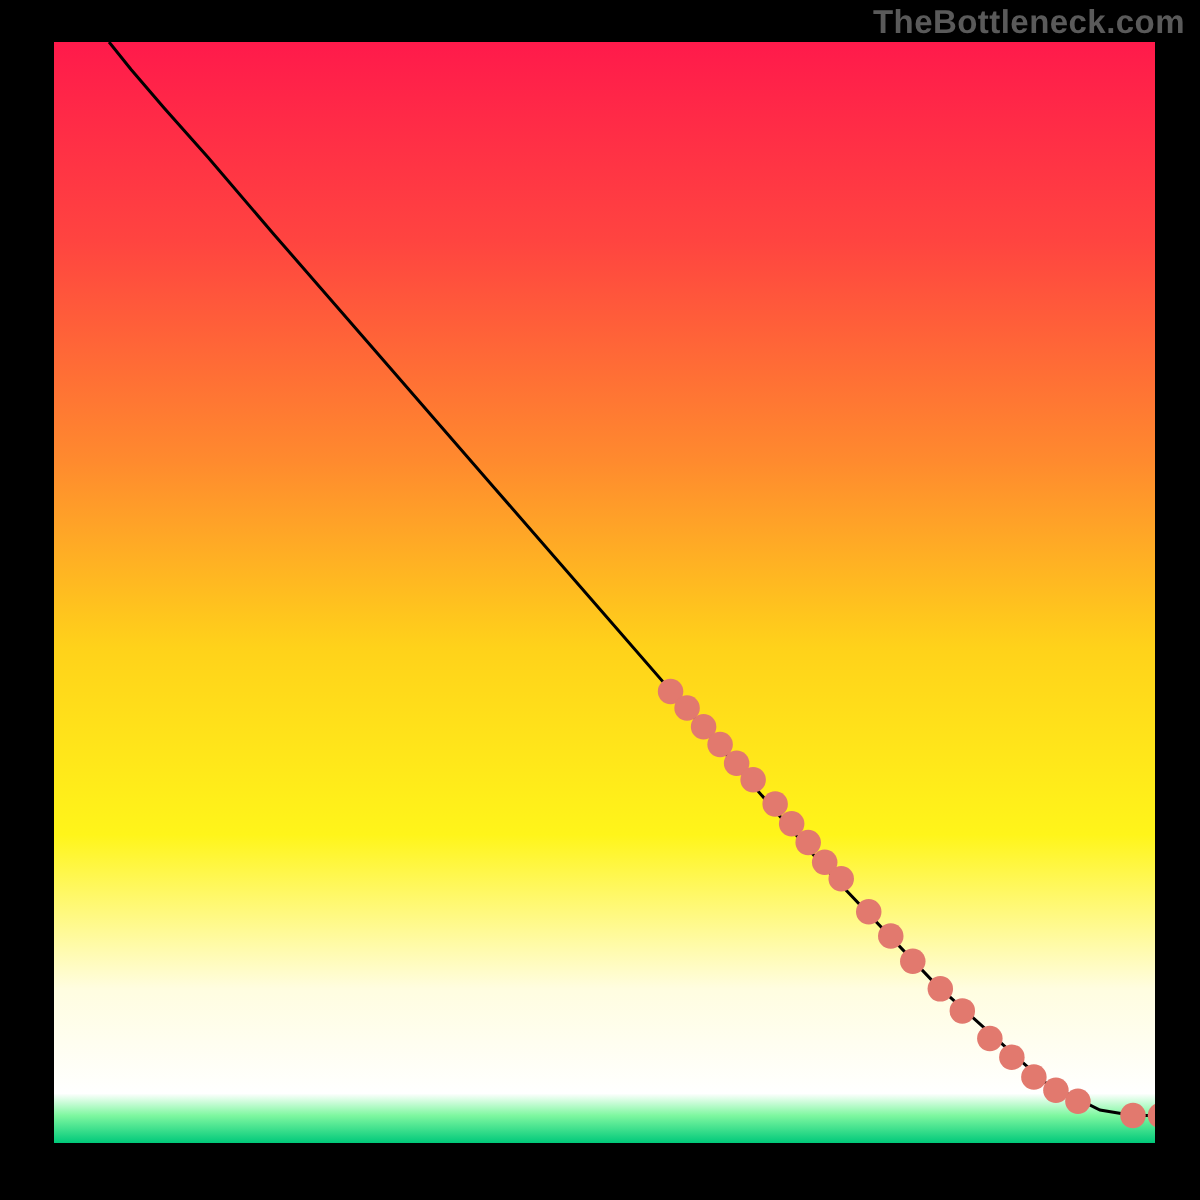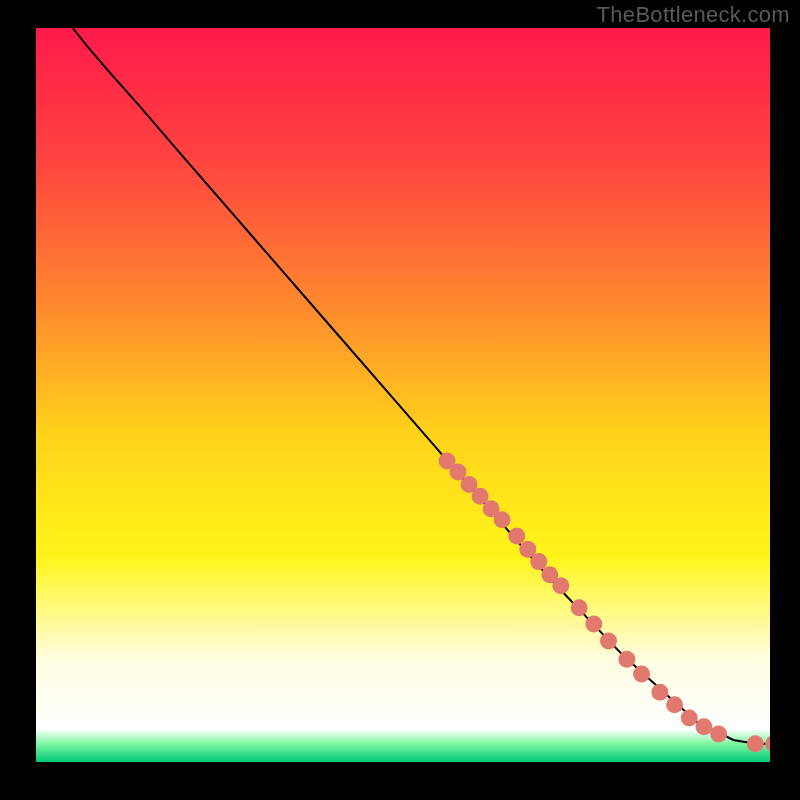--- a/index.html
+++ b/index.html
@@ -16,21 +16,21 @@
     height: 800px;
     background: #000;
   }
   .watermark {
     position: absolute;
     top: 2px;
     right: 10px;
     color: #5a5a5a;
     font-size: 22px;
     letter-spacing: 0.3px;
-    font-weight: 400;
+    font-weight: 700;
   }
   .plot {
     position: absolute;
     left: 36px;
     top: 28px;
     width: 734px;
     height: 734px;
   }
   svg { display: block; }
 </style>

